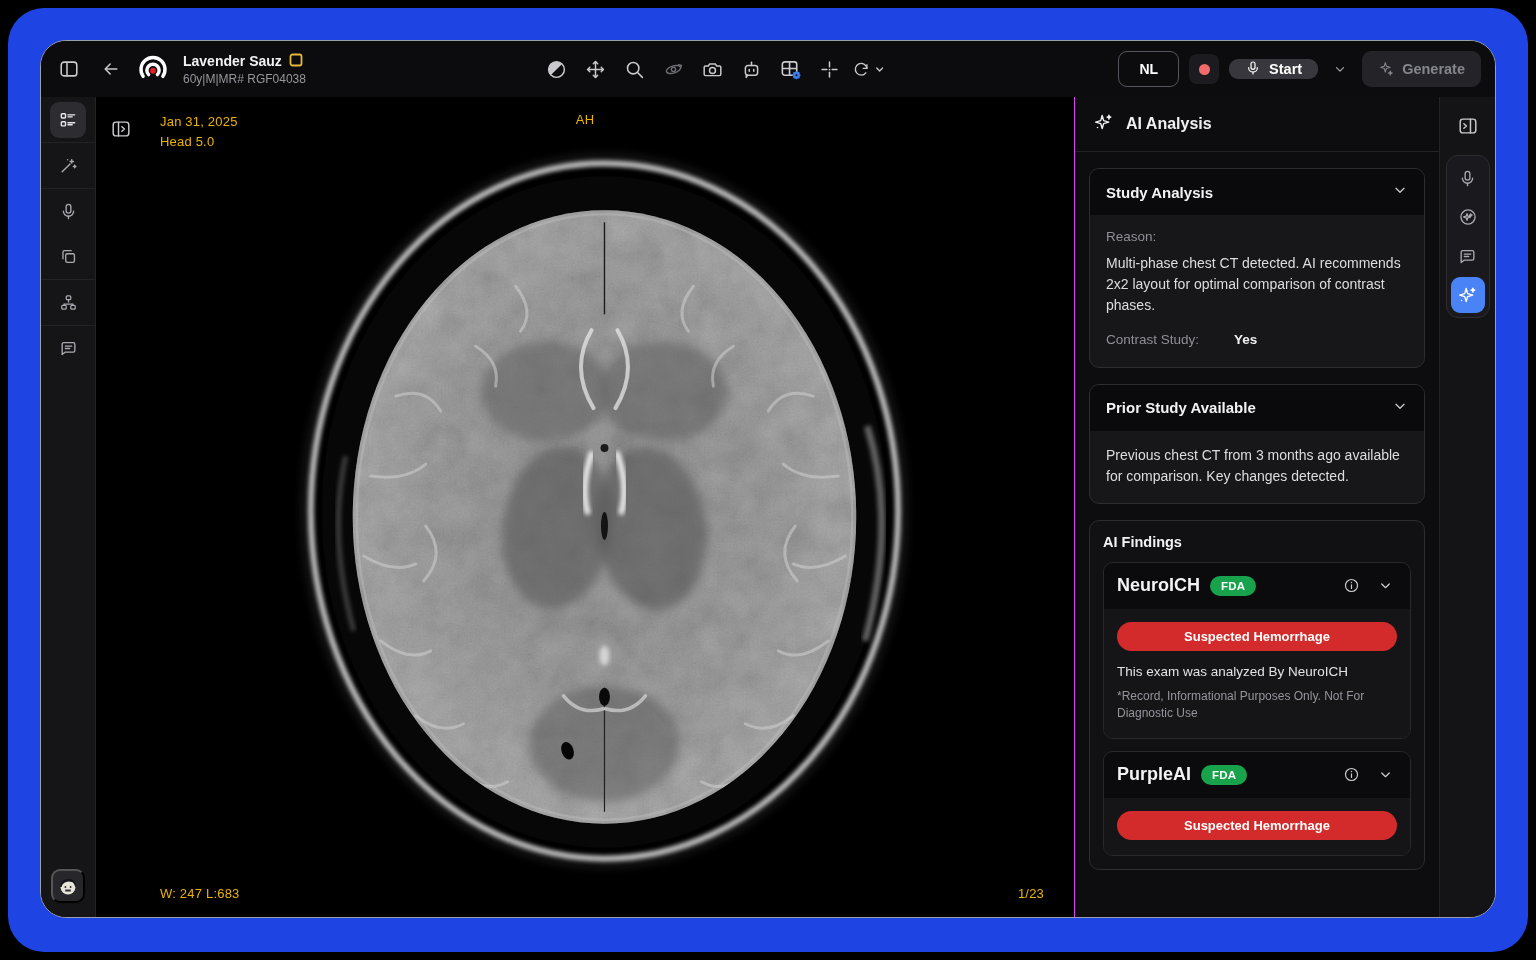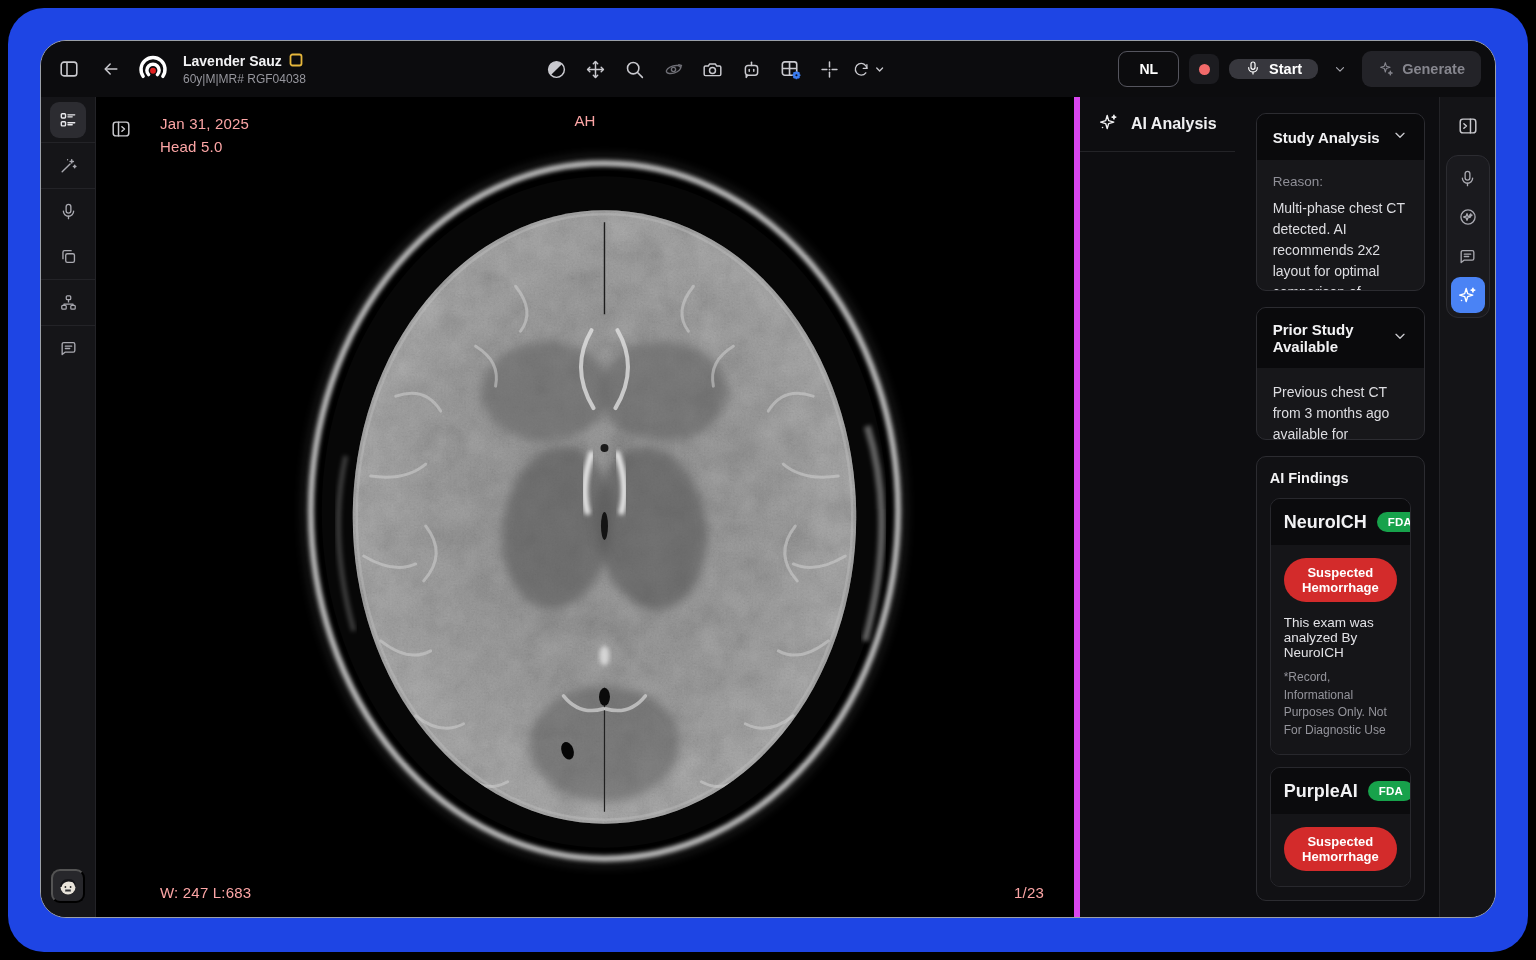--- a/index.html
+++ b/index.html
@@ -34,29 +34,29 @@
   .sb-item { height:45px; display:flex; align-items:center; justify-content:center; color:#a9a9b0; cursor:pointer; }
   .sb-item .pill { width:36px; height:36px; display:flex; align-items:center; justify-content:center; border-radius:9px; }
   .sb-item.active .pill { background:#2c2c31; color:#e8e8ec; }
   .sb-div { height:1px; background:#232327; }
   .sb-spacer { flex:1; }
   .avatar-btn { width:34px; height:34px; margin:0 auto 14px auto; border-radius:9px; background:#27272b; display:flex; align-items:center; justify-content:center; cursor:pointer; }
 
   
   .viewport { flex:1; position:relative; background:#000; overflow:hidden; }
   .vp-expand { position:absolute; left:9px; top:16px; z-index:5; }
-  .overlay { position:absolute; color:#fca5a5; font-size:15px; z-index:4; letter-spacing:.2px; }
+  .overlay { position:absolute; color:#eab308; font-size:13px; z-index:4; letter-spacing:.2px; }
   .ov-topleft { left:64px; top:15px; line-height:1.55; }
   .ov-topcenter { left:0; right:0; top:15px; text-align:center; }
   .ov-botleft { left:64px; bottom:16px; }
   .ov-botright { right:30px; bottom:16px; }
   .mri { position:absolute; inset:0; width:100%; height:100%; }
 
   
-  .ai-panel { width:365px; background:#0d0d10; border-left:6px solid #d946ef; display:flex; flex-direction:row;gap:7px; }
+  .ai-panel { width:365px; background:#0d0d10; border-left:1px solid #d946ef; display:flex; flex-direction:column; }
   .ai-header { height:55px; min-height:55px; display:flex; align-items:center; gap:12px; padding:0 18px; border-bottom:1px solid #232327; color:#f0f0f2; }
   .ai-title { font-size:16px; font-weight:600; }
   .ai-body { flex:1; overflow:hidden; padding:16px 14px; display:flex; flex-direction:column; gap:16px; }
 
   .card { border:1px solid #2c2c31; border-radius:10px; overflow:hidden; background:#17171a; }
   .card-head { display:flex; align-items:center; justify-content:space-between; background:#0a0a0c; padding:13px 16px; cursor:pointer; }
   .card-title { color:#f2f2f4; font-size:15px; font-weight:600; }
   .card-body { padding:14px 16px 16px; }
   .muted { color:#8f8f97; font-size:13.5px; }
   .reason-text { color:#dddde1; font-size:14px; line-height:1.5; margin-top:9px; }

